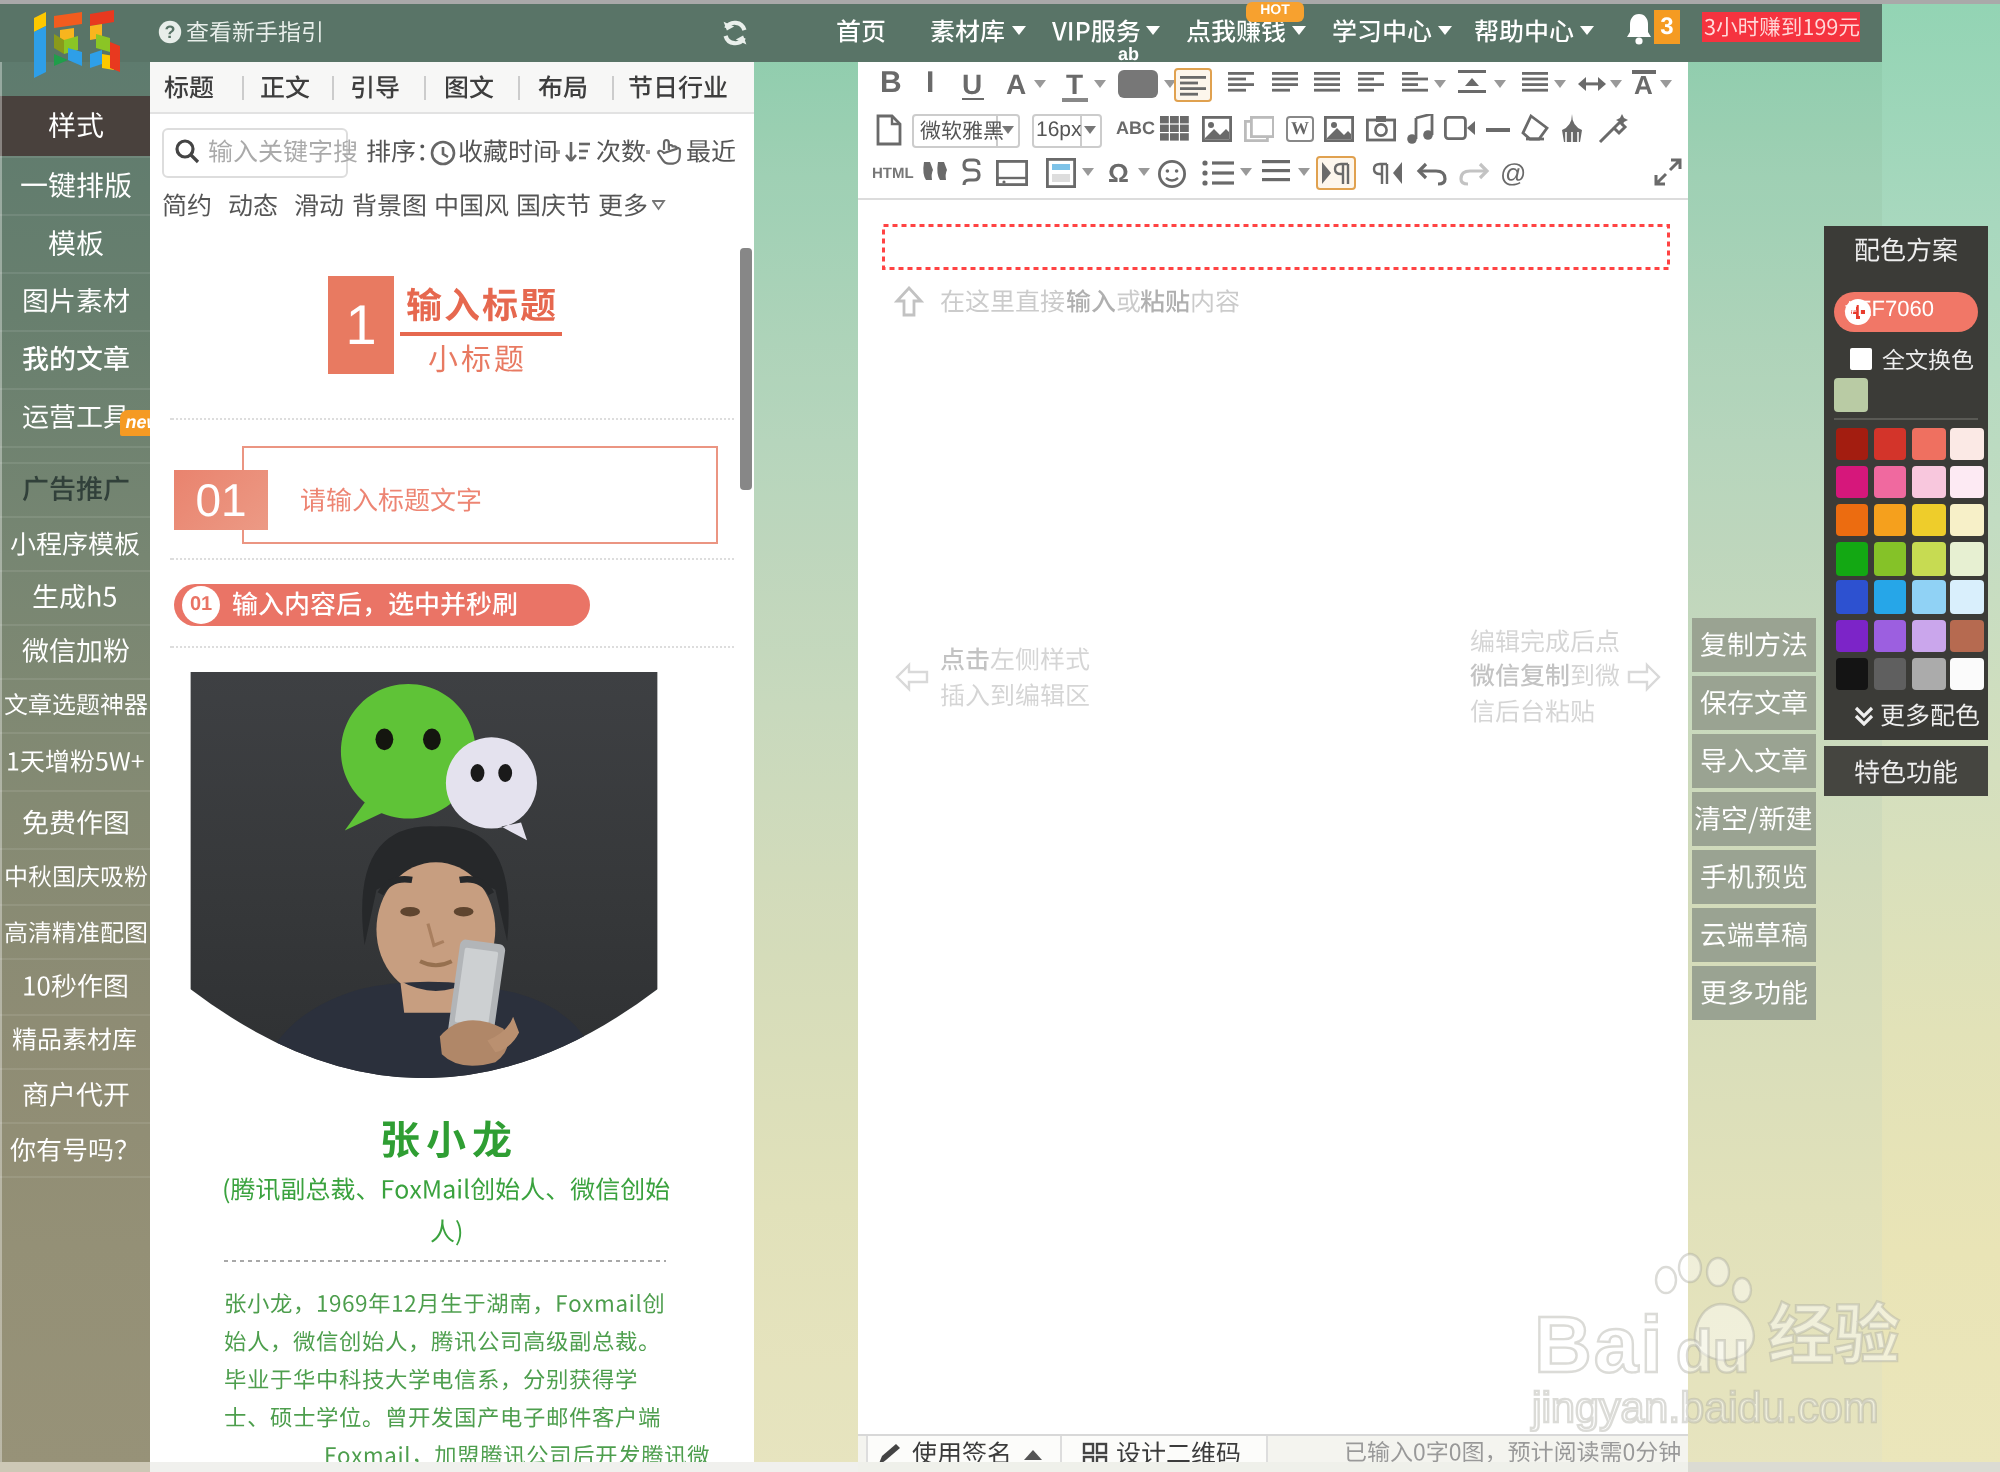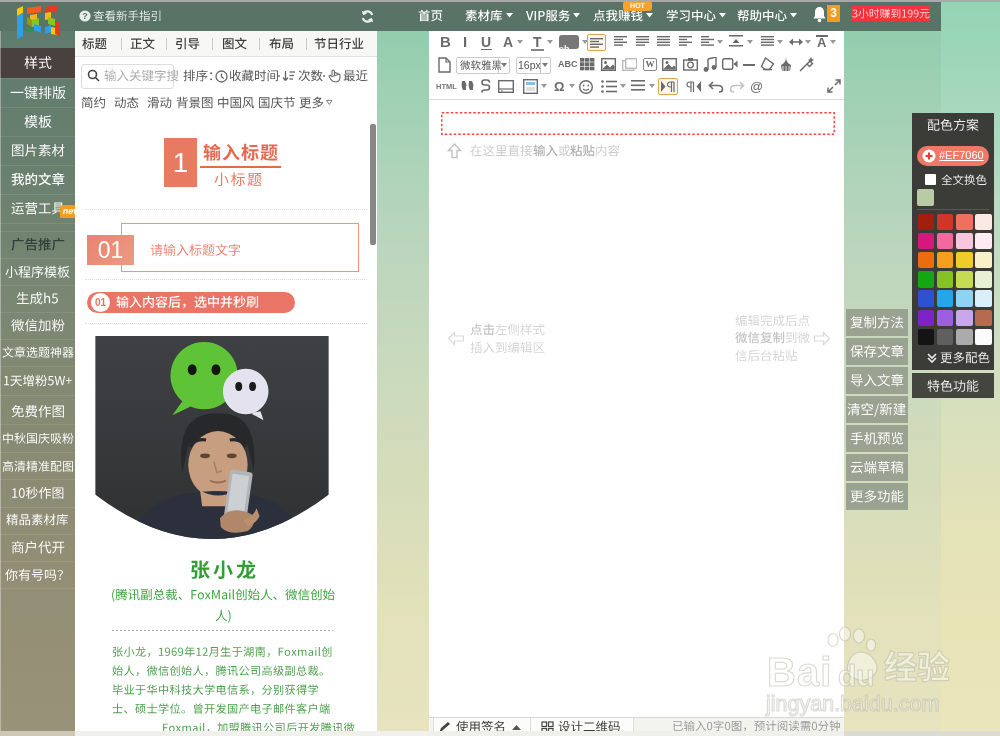--- a/index.html
+++ b/index.html
@@ -1226,21 +1226,21 @@
       <use href="#g274" x="250"></use>
       <use href="#g259" x="500"></use>
       <use href="#g275" x="750"></use>
     </g>
   </svg>
 <div style="position:absolute;left:917px;top:146px;width:72px;height:19.5px;background:#f17767;border-radius:10px;"></div>
 <svg style="position:absolute;left:922px;top:149px" width="14" height="14">
     <circle cx="7" cy="7" r="6.5" fill="#fff"></circle>
     <path d="M7 3.5 L7 10.5 M3.5 7 L10.5 7" stroke="#e83b2d" stroke-width="2"></path>
   </svg>
-<div style="position:absolute;left:939px;top:146px;width:50px;height:19.5px;font:11px 'Liberation Sans';color:#fff;text-align:left;line-height:19.5px;text-decoration:underline;">#EF7060</div>
+<div style="position:absolute;left:917px;top:146px;width:50px;height:19.5px;font:11px 'Liberation Sans';color:#fff;text-align:right;line-height:19.5px;">#EF7060</div>
 <div style="position:absolute;left:925px;top:174px;width:11px;height:11px;background:#fff;border-radius:1px;"></div>
 <svg style="position:absolute;left:941.0px;top:171.6px;overflow:visible" width="46" height="16">
     <g fill="#eee" transform="translate(0,12.19) scale(0.04600,-0.04600)">
       <use href="#g276" x="0"></use>
       <use href="#g34" x="250"></use>
       <use href="#g277" x="500"></use>
       <use href="#g274" x="750"></use>
     </g>
   </svg>
 <div style="position:absolute;left:917px;top:189px;width:17px;height:17px;background:#b9cba4;border-radius:2px;"></div>
@@ -1322,21 +1322,21 @@
 <div style="position:absolute;left:503px;top:31.5px;height:21.0px;font:bold 14px 'Liberation Sans';color:#6a6a6a;line-height:21.0px;">A</div>
 <svg style="position:absolute;left:517px;top:40px" width="7" height="5">
     <polygon points="0,0 6,0 3,4" fill="#999"></polygon>
   </svg>
 <div style="position:absolute;left:533px;top:31.5px;height:21.0px;font:bold 14px 'Liberation Sans';color:#6a6a6a;line-height:21.0px;">T</div>
 <div style="position:absolute;left:531px;top:49px;width:13px;height:2px;background:#888;"></div>
 <svg style="position:absolute;left:547px;top:40px" width="7" height="5">
     <polygon points="0,0 6,0 3,4" fill="#999"></polygon>
   </svg>
 <div style="position:absolute;left:559px;top:35px;width:20px;height:14px;background:#777;border-radius:3px;"></div>
-<div style="position:absolute;left:559px;top:42px;width:20px;height:14px;font:bold 9px 'Liberation Sans';color:#fff;text-align:left;line-height:14px;">ab</div>
+<div style="position:absolute;left:559px;top:20px;width:20px;height:14px;font:bold 9px 'Liberation Sans';color:#fff;text-align:left;line-height:14px;">ab</div>
 <svg style="position:absolute;left:582px;top:40px" width="7" height="5">
     <polygon points="0,0 6,0 3,4" fill="#999"></polygon>
   </svg>
 <div style="position:absolute;left:587px;top:33.5px;width:19px;height:17px;border:1px solid #e0a14f;background:#fdf6ec;border-radius:2px;box-sizing:border-box;"></div>
 <svg style="position:absolute;left:590px;top:37.5px" width="13" height="11.2">
     <rect x="0" y="0.0" width="13" height="1.4" fill="#6a6a6a"></rect>
     <rect x="0" y="2.8" width="9" height="1.4" fill="#6a6a6a"></rect>
     <rect x="0" y="5.6" width="13" height="1.4" fill="#6a6a6a"></rect>
     <rect x="0" y="8.399999999999999" width="9" height="1.4" fill="#6a6a6a"></rect>
   </svg>

